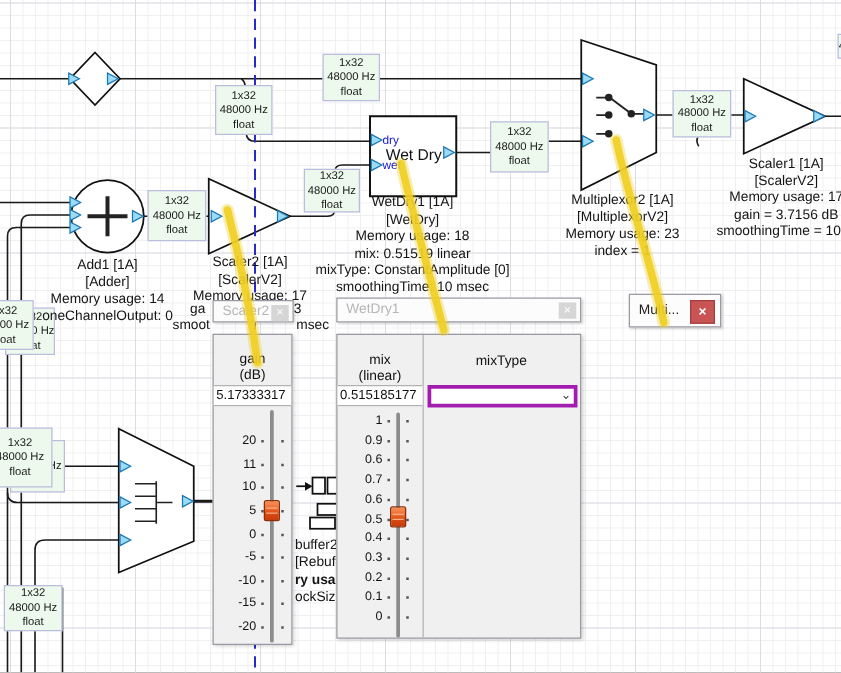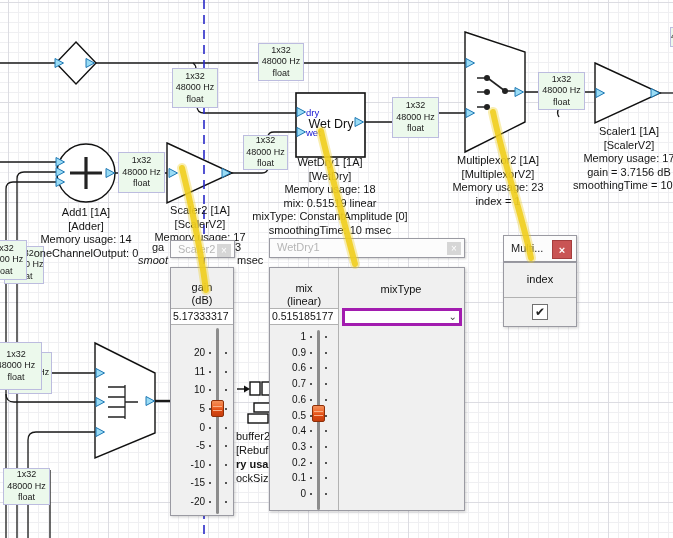--- a/index.html
+++ b/index.html
@@ -210,21 +210,21 @@
       <div>Memory usage: 14</div>
       <div>oneChannelOutput: 0</div>
     </div>
   <div class="ann" style="left:200px;top:204px;">
       <div>Scaler2 [1A]</div>
       <div>[ScalerV2]</div>
       <div>Memory usage: 17</div>
     </div>
   <div class="frag" style="left:152px;top:241px;">ga</div>
   <div class="frag" style="left:235px;top:241px;">3</div>
-  <div class="frag" style="left:138px;top:254px;font-style:italic;">smoot</div>
+  <div class="frag" style="left:138px;top:254px;">smoot</div>
   <div class="frag" style="left:237px;top:254px;">msec</div>
   <div class="ann" style="left:330px;top:156px;">
       <div>WetDry1 [1A]</div>
       <div>[WetDry]</div>
       <div>Memory usage: 18</div>
       <div>mix: 0.51519 linear</div>
       <div>mixType: ConstantAmplitude [0]</div>
       <div>smoothingTime: 10 msec</div>
     </div>
   <div class="ann" style="left:498px;top:154px;">
@@ -336,25 +336,20 @@
       <div class="tick" style="top: 220px; right: 158px;">0</div>
       <div class="dot" style="left: 40px; top: 225px;"></div>
       <div class="dot" style="left: 55px; top: 225px;"></div>
       <div class="handle" style="left: 42px; top: 136.616px;"></div>
     </div>
 
   <div class="ptitle" style="left:503px;top:235px;width:74px;height:27px;">
     <span class="t" style="color:#222;top:6px;">Multi...</span>
     <span class="pclose active">×</span>
   </div>
-  <div class="pbody" style="left:503px;top:262px;width:74px;height:65px;">
-    <div class="hdr" style="left:0;right:0;top:10px;">index</div>
-    <div class="hdivider" style="left:0;right:0;top:34px;"></div>
-    <div class="checkbox" id="index-checkbox" style="left:28px;top:41px;">✔</div>
-  </div>
 
   <svg id="highlight-layer" width="673" height="538" viewBox="0 0 673 538">
     <g fill="none" stroke-linecap="round">
       <path d="M182,168 C190,200 200,245 206,290" stroke="#efce20" stroke-opacity=".35" stroke-width="10"></path>
       <path d="M182,168 C190,200 200,245 206,290" stroke="#efce20" stroke-opacity=".9" stroke-width="6"></path>
       <path d="M321,131 C330,170 345,225 355,264" stroke="#efce20" stroke-opacity=".35" stroke-width="10"></path>
       <path d="M321,131 C330,170 345,225 355,264" stroke="#efce20" stroke-opacity=".9" stroke-width="6"></path>
       <path d="M493,112 C503,160 522,215 531,258" stroke="#efce20" stroke-opacity=".35" stroke-width="10"></path>
       <path d="M493,112 C503,160 522,215 531,258" stroke="#efce20" stroke-opacity=".9" stroke-width="6"></path>
     </g>

